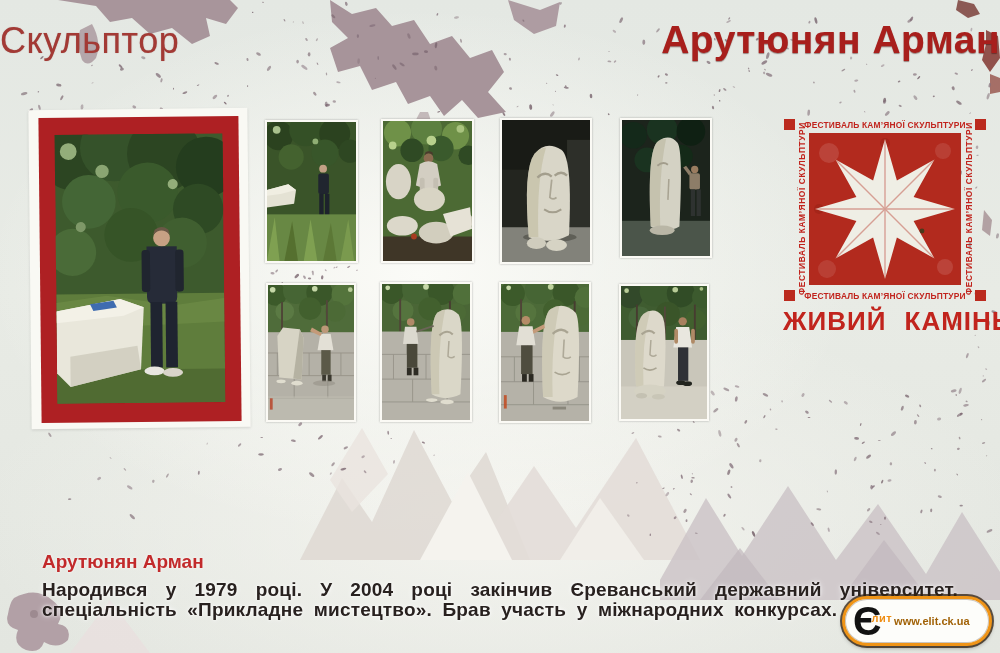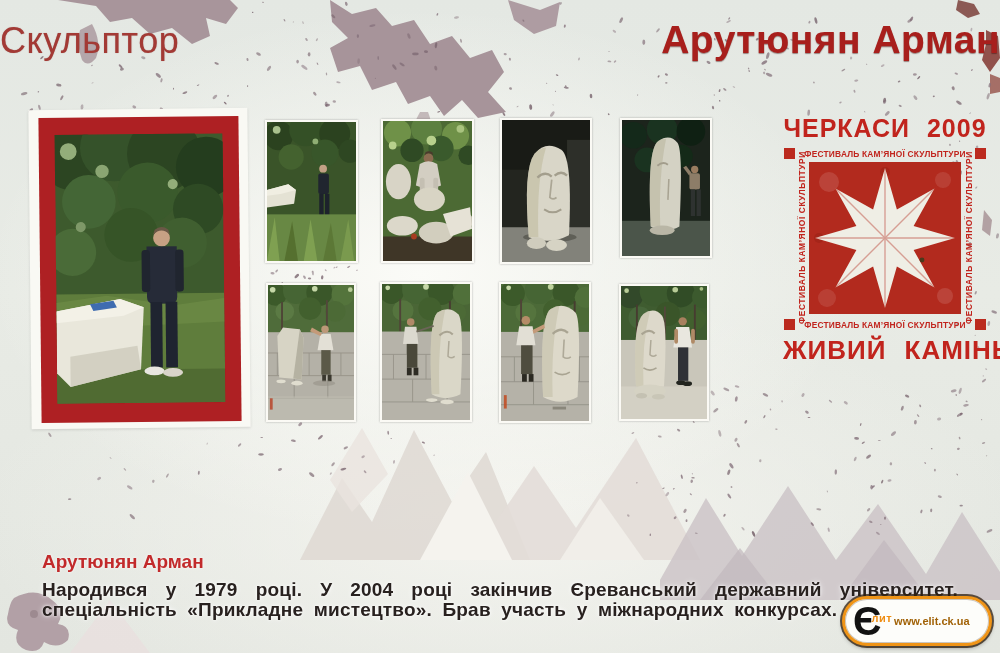--- a/index.html
+++ b/index.html
@@ -714,21 +714,20 @@
       <path d="M59,44 h14 l3,22 h-20 Z" fill="#e9e7df"></path>
       <rect x="57" y="46" width="4" height="16" rx="2" fill="#b08a66"></rect>
         <rect x="75" y="46" width="4" height="16" rx="2" fill="#b08a66"></rect>
       <rect x="61" y="66" width="11" height="36" fill="#2f3136"></rect>
       <ellipse cx="64" cy="104" rx="5" ry="2.5" fill="#23251f"></ellipse>
         <ellipse cx="71" cy="105" rx="5" ry="2.5" fill="#23251f"></ellipse>
     </svg>
   </div>
 
   <div class="logo">
-    <div class="logo-title">ЧЕРКАСИ 2009</div>
     <div class="logo-band">
       <span class="sq"></span>
       <span class="band-text">ФЕСТИВАЛЬ КАМ’ЯНОЇ СКУЛЬПТУРИ</span>
       <span class="sq"></span>
     </div>
     <div class="logo-mid">
       <div class="vert-label">ФЕСТИВАЛЬ КАМ’ЯНОЇ СКУЛЬПТУРИ</div>
       <div class="logo-square">
         <svg viewBox="0 0 152 152">
           <rect width="152" height="152" fill="#b22a1e"></rect>

